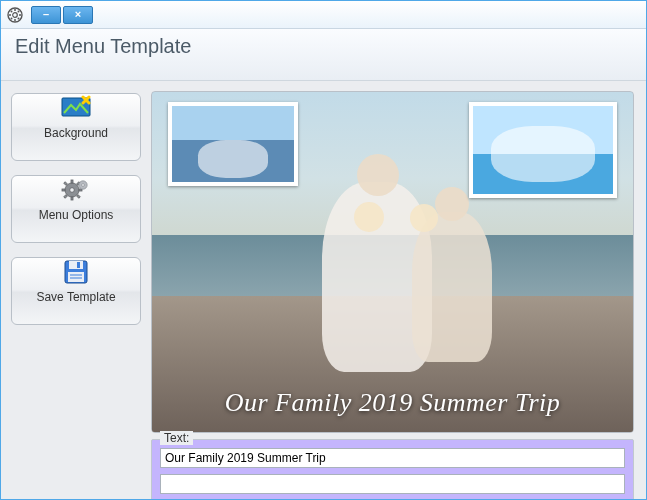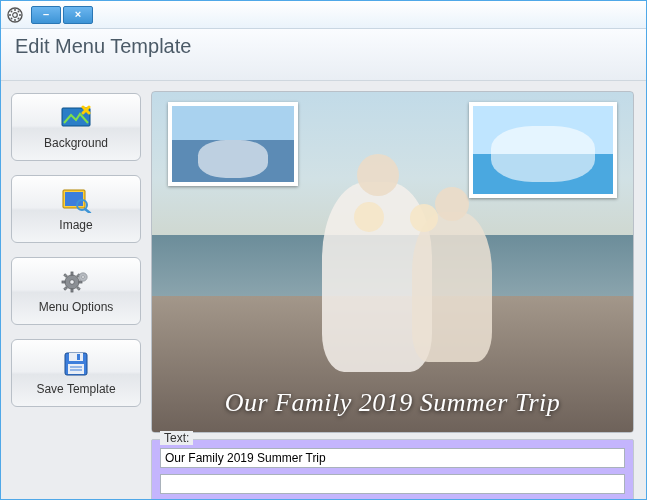--- a/index.html
+++ b/index.html
@@ -67,21 +67,20 @@
     padding-top:2px;
   }
   .side-btn {
     height:68px;
     background:linear-gradient(#fefefe,#eef0f3 48%,#e3e6ea 52%,#f3f5f7);
     border:1px solid #b9c0c8;
     border-radius:6px;
     display:flex;
     flex-direction:column;
     align-items:center;
-    justify-content:center;
     gap:4px;
     cursor:pointer;
     color:#333;
     font-size:12px;
   }
   .side-btn .ic { width:32px; height:28px; display:flex; align-items:center; justify-content:center; }
   
   .rightpane {
     flex:1;
     display:flex;
@@ -198,31 +197,20 @@
         <svg width="32" height="26" viewBox="0 0 32 26">
           <rect x="2" y="3" width="28" height="18" rx="1" fill="#2a7ec7" stroke="#0b5089"></rect>
           <polyline points="4,18 11,10 16,15 20,9 28,18" fill="none" stroke="#7fe04a" stroke-width="2"></polyline>
           <path d="M23 2 L29 8 M29 2 L23 8" stroke="#ffcc00" stroke-width="3" stroke-linecap="round"></path>
         </svg>
       </span>
       <span>Background</span>
     </div>
 
 
-    <div class="side-btn">
-      <span class="ic">
-        <svg width="32" height="26" viewBox="0 0 32 26">
-          <rect x="3" y="3" width="22" height="18" rx="1" fill="#ffcf3d" stroke="#b38600"></rect>
-          <rect x="5" y="5" width="18" height="14" fill="#3d7edb"></rect>
-          <circle cx="22" cy="18" r="5" fill="none" stroke="#3d94d6" stroke-width="2"></circle>
-          <line x1="25" y1="22" x2="30" y2="26" stroke="#3d94d6" stroke-width="2.5" stroke-linecap="round"></line>
-        </svg>
-      </span>
-      <span>Image</span>
-    </div>
 
     <div class="side-btn">
       <span class="ic">
         <svg width="30" height="26" viewBox="0 0 30 26">
           <g fill="#8b8f94" stroke="#5f6266" stroke-width=".8">
             <circle cx="11" cy="13" r="7"></circle>
             <circle cx="11" cy="13" r="2.3" fill="#ebedf0"></circle>
             <g>
               <rect x="10" y="3" width="2" height="3"></rect>
                 <rect x="10" y="20" width="2" height="3"></rect>

